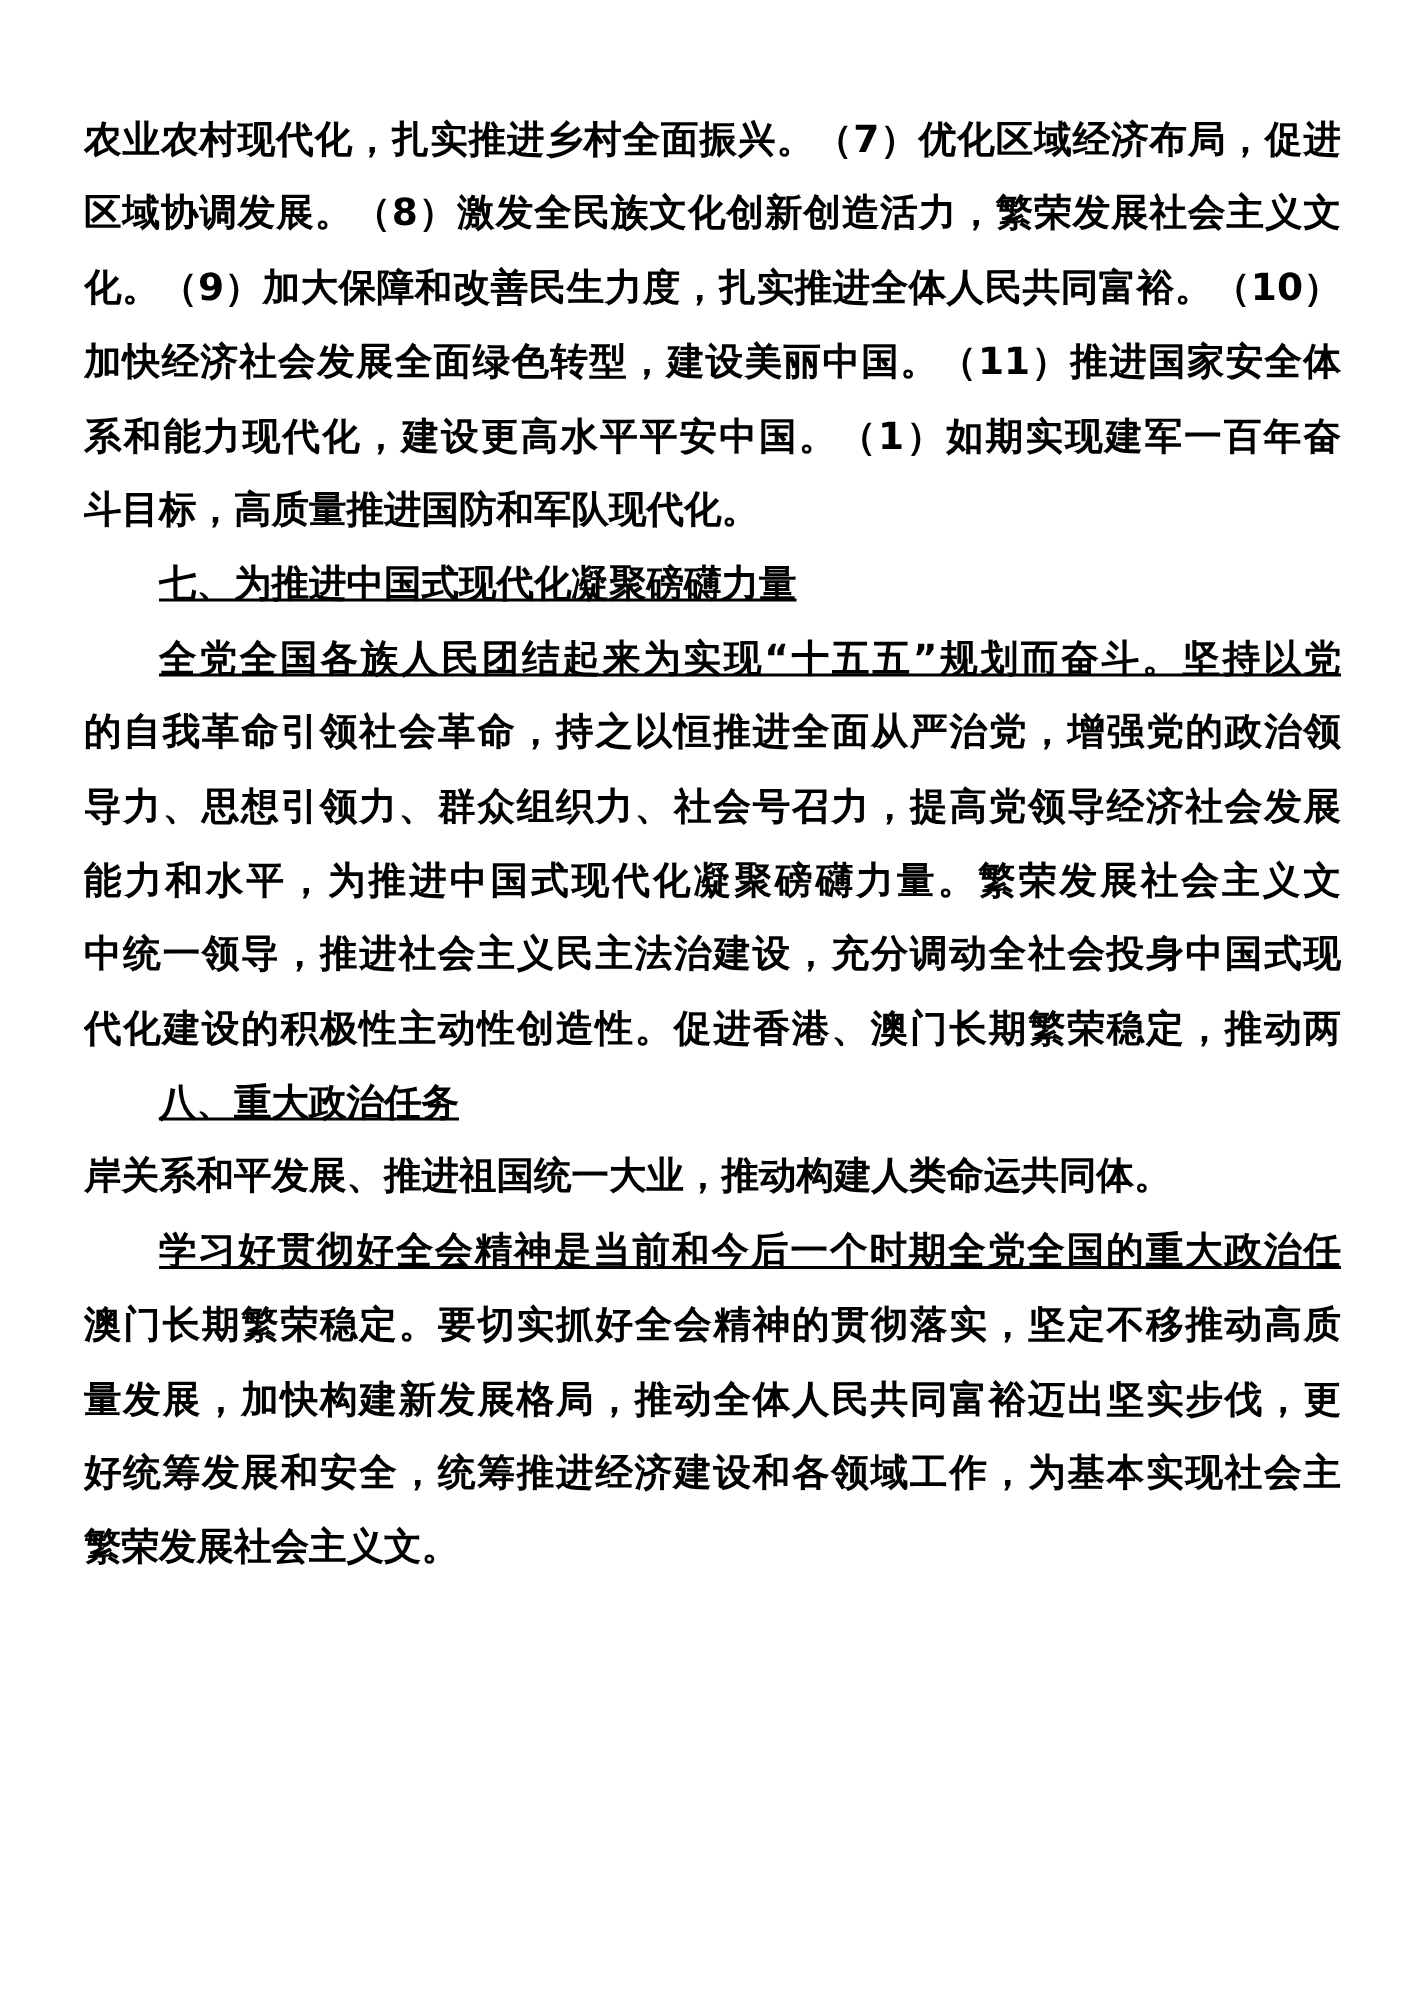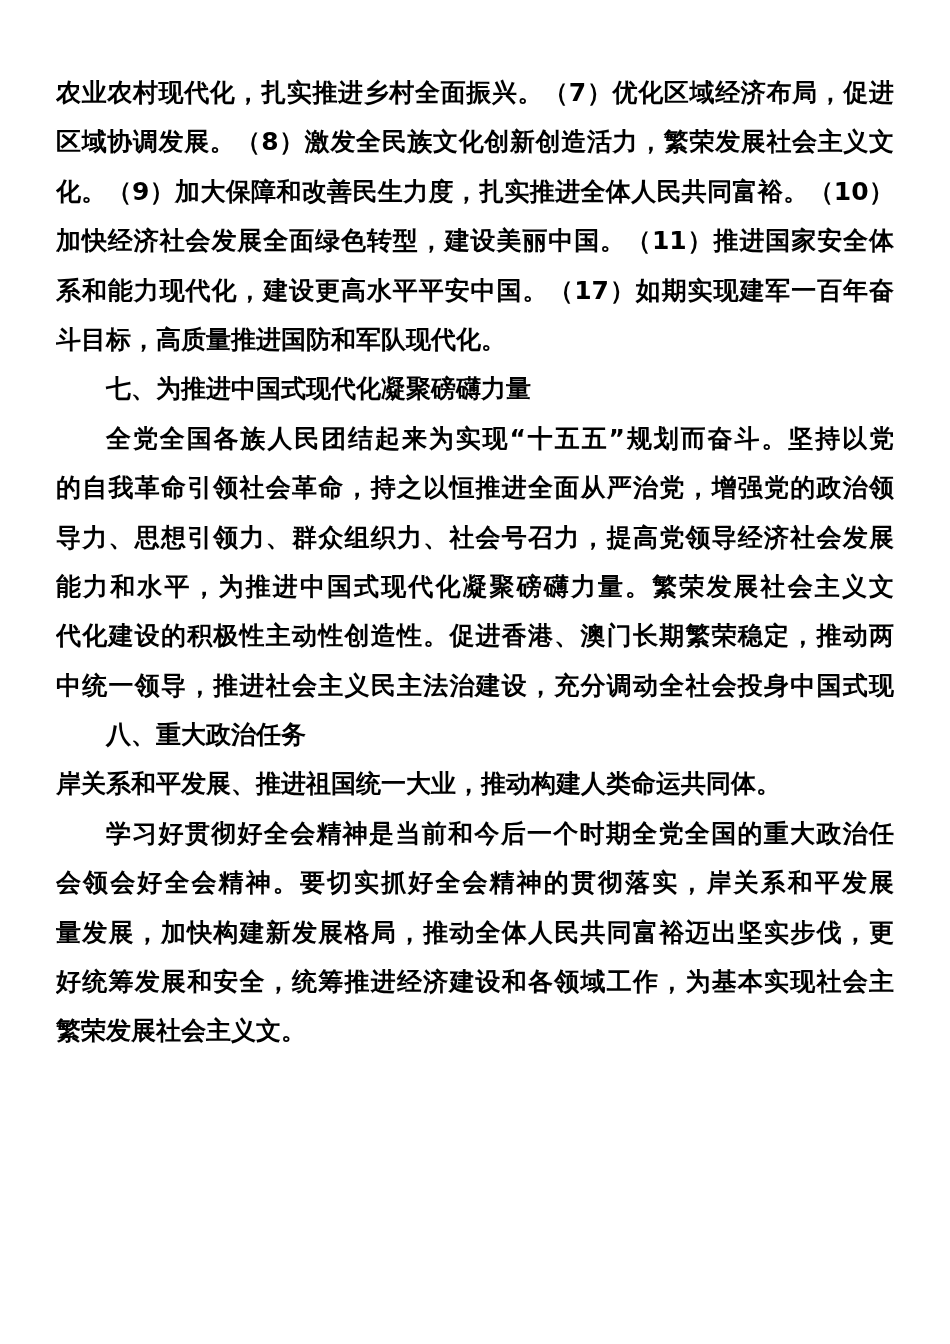--- a/index.html
+++ b/index.html
@@ -29,44 +29,45 @@
     line-height: 49.4px;
     text-align: justify;
     overflow: hidden;
     white-space: normal;
   }
   .line.just {
     text-align-last: justify;
   }
   .line.indent {
     text-indent: 50px;
+    text-decoration: underline;
   }
   .line.heading {
     font-weight: 700;
   }
 </style>
 </head>
 <body>
 
 <main class="page">
   <section class="text-block" id="lines-container">
       <div class="line just">农业农村现代化，扎实推进乡村全面振兴。（7）优化区域经济布局，促进</div>
       <div class="line just">区域协调发展。（8）激发全民族文化创新创造活力，繁荣发展社会主义文</div>
       <div class="line just">化。（9）加大保障和改善民生力度，扎实推进全体人民共同富裕。（10）</div>
       <div class="line just">加快经济社会发展全面绿色转型，建设美丽中国。（11）推进国家安全体</div>
-      <div class="line just">系和能力现代化，建设更高水平平安中国。（17）如期实现建军一百年奋</div>
+      <div class="line just">系和能力现代化，建设更高水平平安中国。（1）如期实现建军一百年奋</div>
       <div class="line">斗目标，高质量推进国防和军队现代化。</div>
       <div class="line indent heading">七、为推进中国式现代化凝聚磅礴力量</div>
       <div class="line just indent">全党全国各族人民团结起来为实现“十五五”规划而奋斗。坚持以党</div>
       <div class="line just">的自我革命引领社会革命，持之以恒推进全面从严治党，增强党的政治领</div>
       <div class="line just">导力、思想引领力、群众组织力、社会号召力，提高党领导经济社会发展</div>
       <div class="line just">能力和水平，为推进中国式现代化凝聚磅礴力量。繁荣发展社会主义文</div>
+      <div class="line just">中统一领导，推进社会主义民主法治建设，充分调动全社会投身中国式现</div>
       <div class="line just">代化建设的积极性主动性创造性。促进香港、澳门长期繁荣稳定，推动两</div>
-      <div class="line just">中统一领导，推进社会主义民主法治建设，充分调动全社会投身中国式现</div>
       <div class="line indent heading">八、重大政治任务</div>
       <div class="line">岸关系和平发展、推进祖国统一大业，推动构建人类命运共同体。</div>
       <div class="line just indent">学习好贯彻好全会精神是当前和今后一个时期全党全国的重大政治任</div>
-      <div class="line just">会领会好全会精神。要切实抓好全会精神的贯彻落实，岸关系和平发展</div>
+      <div class="line just">澳门长期繁荣稳定。要切实抓好全会精神的贯彻落实，坚定不移推动高质</div>
       <div class="line just">量发展，加快构建新发展格局，推动全体人民共同富裕迈出坚实步伐，更</div>
       <div class="line just">好统筹发展和安全，统筹推进经济建设和各领域工作，为基本实现社会主</div>
       <div class="line">繁荣发展社会主义文。</div>
     </section>
 </main>
 
 </body></html>

